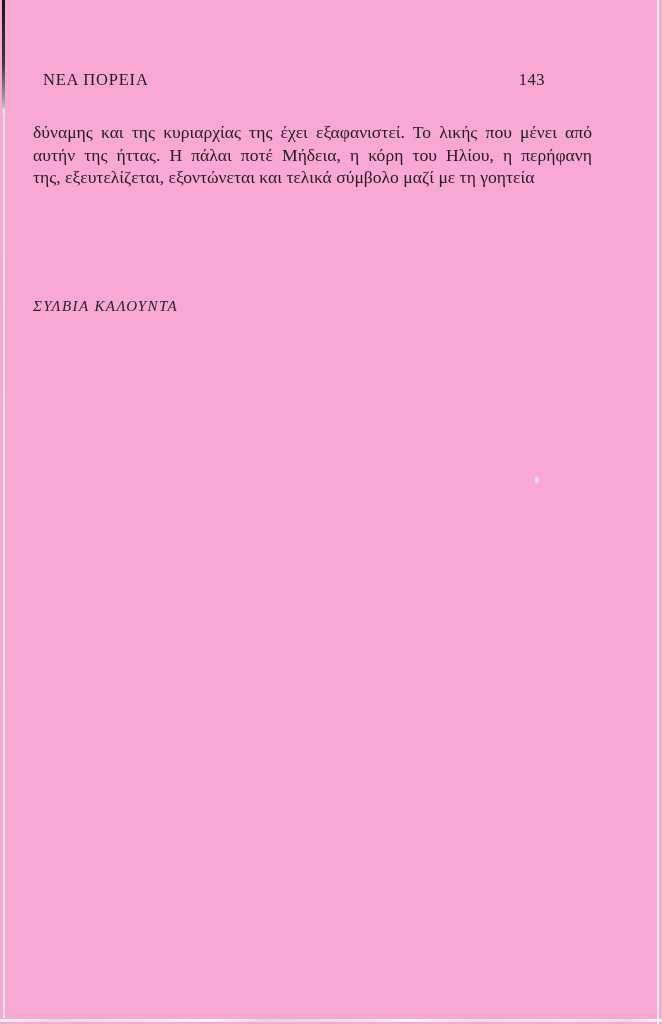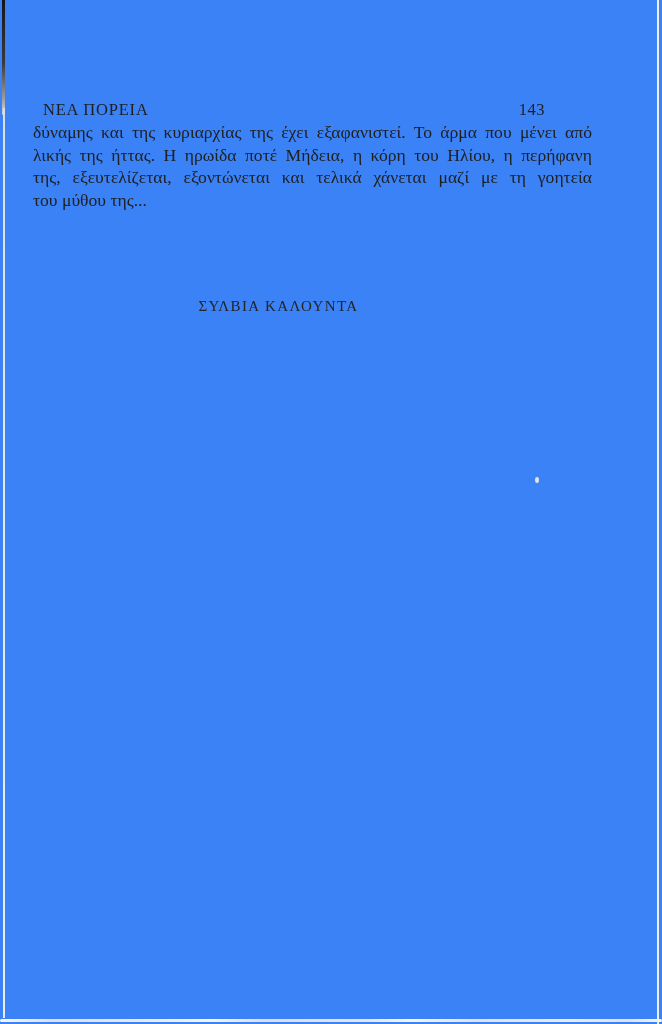--- a/index.html
+++ b/index.html
@@ -1,20 +1,20 @@
 <!DOCTYPE html>
 <html><head>
 <meta charset="utf-8">
 <style>
   html, body { margin: 0; padding: 0; }
   .page {
     position: relative;
     width: 662px;
     height: 1024px;
-    background: #3b82f6;
+    background: #f9a8d4;
     overflow: hidden;
     font-family: "Liberation Serif", "DejaVu Serif", serif;
     color: #1f1f1f;
   }
   
   .edge-left-dark {
     position: absolute;
     left: 2px; top: 0;
     width: 3px; height: 115px;
     background: linear-gradient(to bottom, #161616 0%, #3a3a3a 55%, #9a9a9a 85%, #dcdcdc 100%);
@@ -52,42 +52,43 @@
   
   .running-head {
     position: absolute;
     left: 43px; right: 117px; top: 70px;
     display: flex;
     justify-content: space-between;
     align-items: baseline;
     font-size: 16.5px;
     letter-spacing: 0.8px;
   }
-  .running-head .folio { letter-spacing: 0.5px; margin-top: 30px; }
+  .running-head .folio { letter-spacing: 0.5px; }
   
   .body-text {
     position: absolute;
     left: 33px; right: 70px; top: 121px;
     font-size: 17.6px;
     line-height: 22.7px;
   }
   .body-line {
     text-align: justify;
     text-align-last: justify;
     white-space: normal;
   }
   .body-line:last-child {
     text-align-last: left;
   }
   
   .signature-row {
     position: absolute;
     left: 33px; right: 70px; top: 297px;
-    text-align: center;
+    text-align: left;
     padding-right: 0;
+    font-style: italic;
   }
   .signature {
     display: inline-block;
     margin-right: 68px;
     font-size: 15px;
     letter-spacing: 1.4px;
     color: #242424;
   }
 </style>
 </head>
@@ -100,23 +101,22 @@
   <div class="edge-right-faint"></div>
   <div class="edge-bottom"></div>
   <div class="speck"></div>
 
   <div class="running-head">
     <span class="journal-title">ΝΕΑ ΠΟΡΕΙΑ</span>
     <span class="folio">143</span>
   </div>
 
   <div class="body-text">
-    <div class="body-line">δύναμης και της κυριαρχίας της έχει εξαφανιστεί. Το άρμα που μένει από</div>
-    <div class="body-line">λικής της ήττας. Η ηρωίδα ποτέ Μήδεια, η κόρη του Ηλίου, η περήφανη</div>
-    <div class="body-line">της, εξευτελίζεται, εξοντώνεται και τελικά χάνεται μαζί με τη γοητεία</div>
-    <div class="body-line">του μύθου της...</div>
+    <div class="body-line">δύναμης και της κυριαρχίας της έχει εξαφανιστεί. Το λικής που μένει από</div>
+    <div class="body-line">αυτήν της ήττας. Η πάλαι ποτέ Μήδεια, η κόρη του Ηλίου, η περήφανη</div>
+    <div class="body-line">της, εξευτελίζεται, εξοντώνεται και τελικά σύμβολο μαζί με τη γοητεία</div>
   </div>
 
   <div class="signature-row">
     <span class="signature">ΣΥΛΒΙΑ ΚΑΛΟΥΝΤΑ</span>
   </div>
 
 </div>
 
 </body></html>

